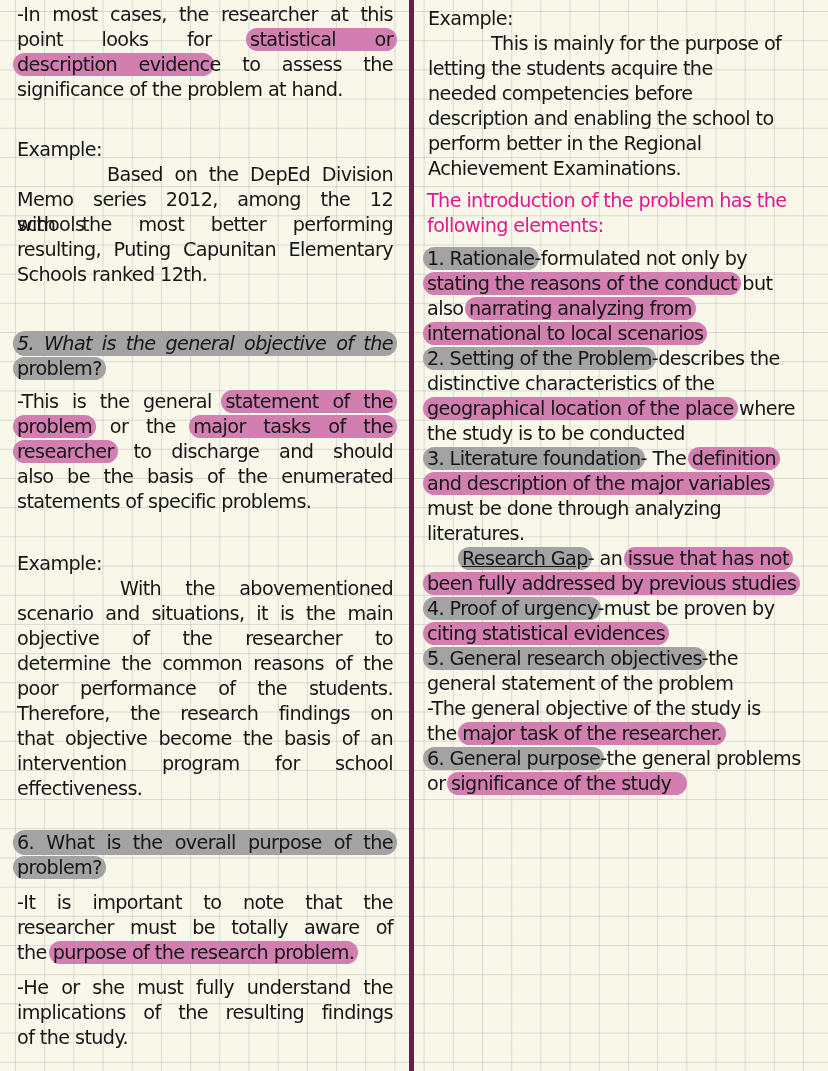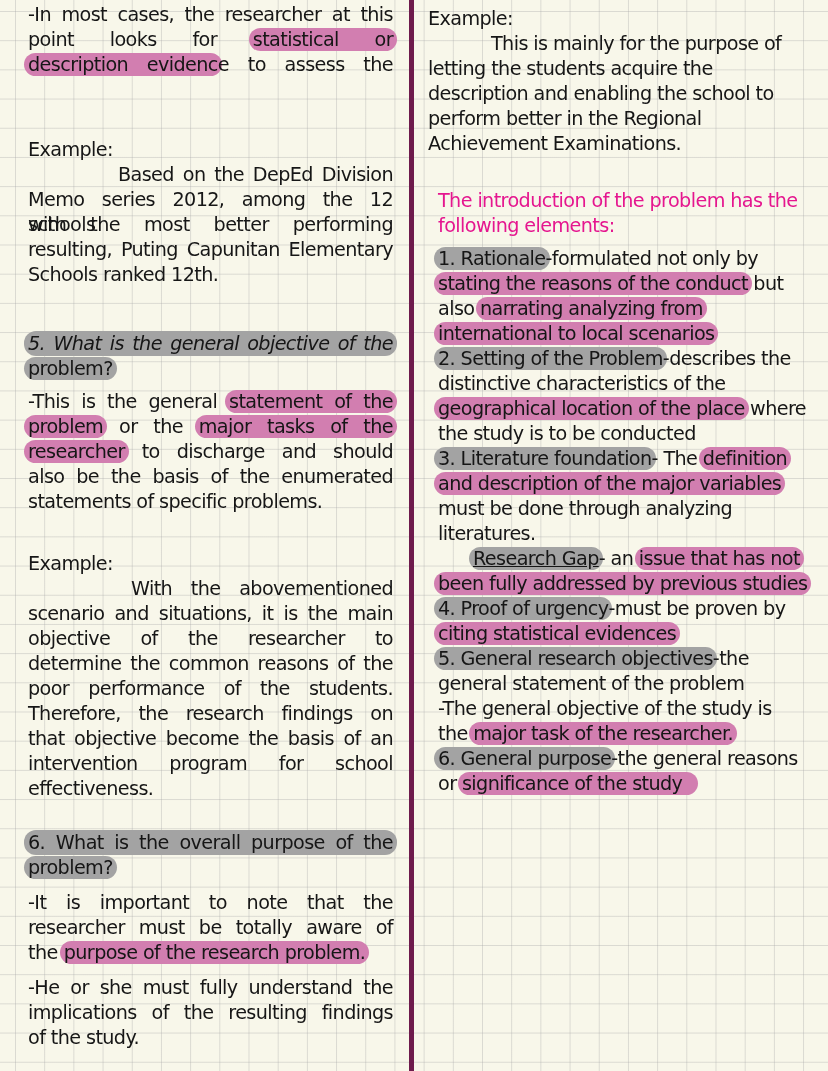--- a/index.html
+++ b/index.html
@@ -15,21 +15,21 @@
     font-family: "DejaVu Sans", sans-serif;
     color: #161616;
   }
   .divider {
     position: absolute; left: 409px; top: 0; width: 5px; height: 1071px;
     background: #6e1b4c;
   }
   .col { position: absolute; top: 0; }
   .col-left { left: 12px; width: 381px; }
   .col-right { left: 422px; width: 398px; }
-  .blk { position: absolute; left: 16px; right: 0; }
+  .blk { position: absolute; left: 5px; right: 0; }
   .ln {
     font-size: 19.2px; line-height: 25px; height: 25px;
     white-space: nowrap; letter-spacing: -0.6px;
   }
   .j { text-align: justify; text-align-last: justify; white-space: normal; }
   .ind { padding-left: 90px; }
   .ind2 { padding-left: 103px; }
   .ind3 { padding-left: 63px; }
   .ind4 { padding-left: 35px; }
   .hp { background: #d27eb0; border-radius: 12px; padding: 0 4px; margin: 8px -4px; }
@@ -41,20 +41,21 @@
 <body>
 
 <div class="divider"></div>
 
 <div class="col col-left">
 
   <div class="blk" style="top:2px">
     <div class="ln j">-In most cases, the researcher at this</div>
     <div class="ln j"><span>point looks for </span><span class="hp">statistical or</span></div>
     <div class="ln j"><span class="hp">description evidenc</span><span>e to assess the</span></div>
+    <div class="ln">significance of the problem at hand.</div>
   </div>
 
   <div class="blk" style="top:137px">
     <div class="ln">Example:</div>
     <div class="ln j ind">Based on the DepEd Division</div>
     <div class="ln j">Memo series 2012, among the 12 schools</div>
     <div class="ln j">with the most better performing</div>
     <div class="ln j">resulting, Puting Capunitan Elementary</div>
     <div class="ln">Schools ranked 12th.</div>
   </div>
@@ -93,20 +94,21 @@
     <div class="ln">of the study.</div>
   </div>
 </div>
 
 <div class="col col-right">
 
   <div class="blk" style="top:6px;left:6px">
     <div class="ln">Example:</div>
     <div class="ln ind3">This is mainly for the purpose of</div>
     <div class="ln">letting the students acquire the</div>
+    <div class="ln">needed competencies before</div>
     <div class="ln">description and enabling the school to</div>
     <div class="ln">perform better in the Regional</div>
     <div class="ln">Achievement Examinations.</div>
   </div>
 
   <div class="blk" style="top:188px">
     <div class="ln pink-text">The introduction of the problem has the</div>
     <div class="ln pink-text">following elements:</div>
   </div>
 
@@ -130,16 +132,16 @@
     <div class="ln"><span class="hp">been fully addressed by previous studies</span></div>
 
     <div class="ln"><span class="hm">4. Proof of urgency</span><span>-must be proven by</span></div>
     <div class="ln"><span class="hp">citing statistical evidences</span></div>
 
     <div class="ln"><span class="hm">5. General research objectives</span><span>-the</span></div>
     <div class="ln">general statement of the problem</div>
     <div class="ln">-The general objective of the study is</div>
     <div class="ln"><span>the </span><span class="hp">major task of the researcher.</span></div>
 
-    <div class="ln"><span class="hm">6. General purpose</span><span>-the general reasons</span></div>
+    <div class="ln"><span class="hm">6. General purpose</span><span>-the general problems</span></div>
     <div class="ln"><span>or </span><span class="hp" style="padding-right:16px">significance of the study</span></div>
   </div>
 </div>
 
 </body></html>

